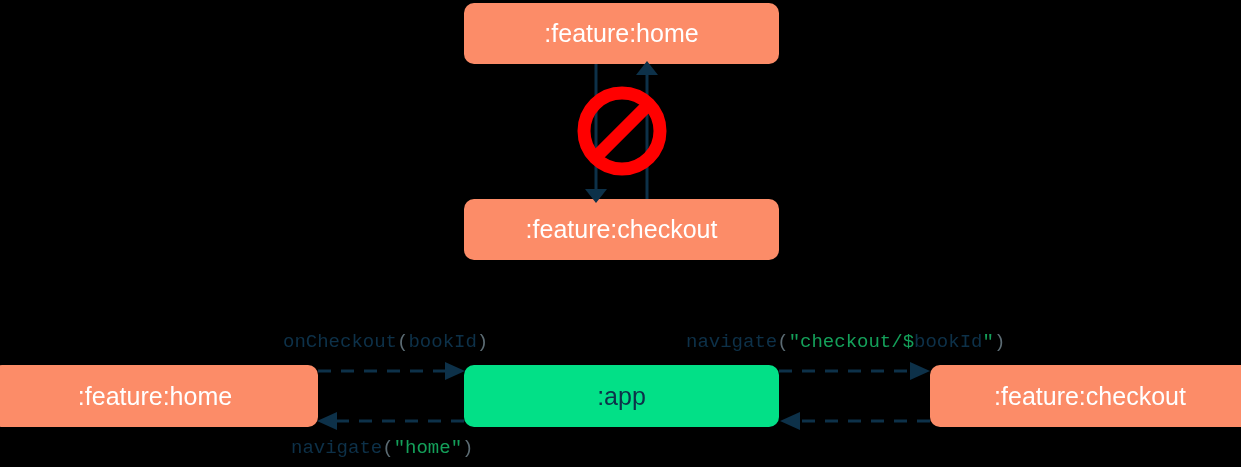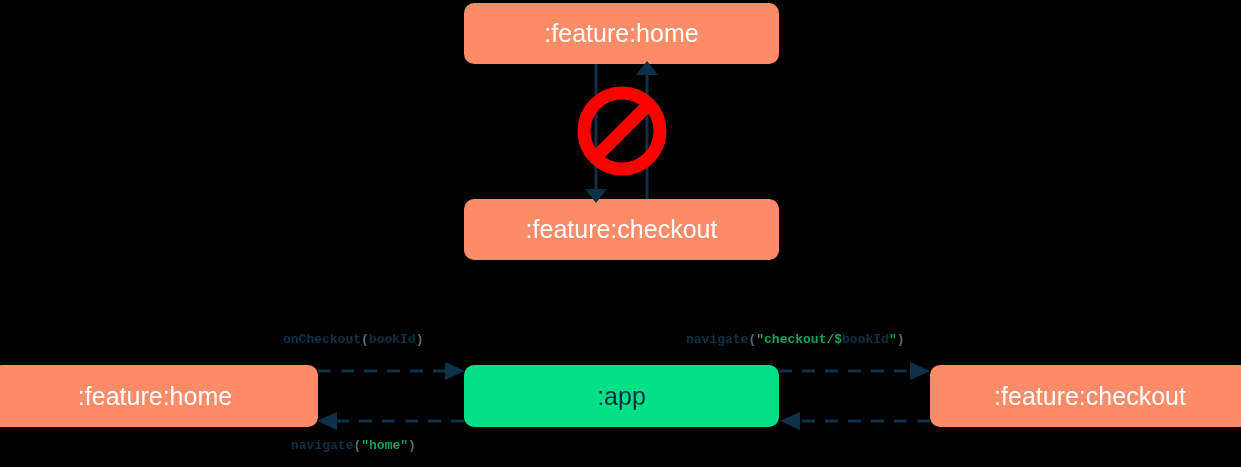--- a/index.html
+++ b/index.html
@@ -61,22 +61,22 @@
     top: 0;
     width: 1241px;
     height: 467px;
     pointer-events: none;
   }
 
   
   .edge-label {
     position: absolute;
     font-family: "Liberation Mono", monospace;
-    font-size: 13px;
-    font-weight: bold;
+    font-size: 19px;
+    font-weight: normal;
     line-height: 1;
     white-space: pre;
     user-select: none;
   }
   .tok-fn    { color: #0D3149; }
   .tok-ident { color: #0D3149; }
   .tok-paren { color: #5B6B73; }
   .tok-str   { color: #14A05A; }
 
   #label-oncheckout       { left: 283px; top: 333px; }

